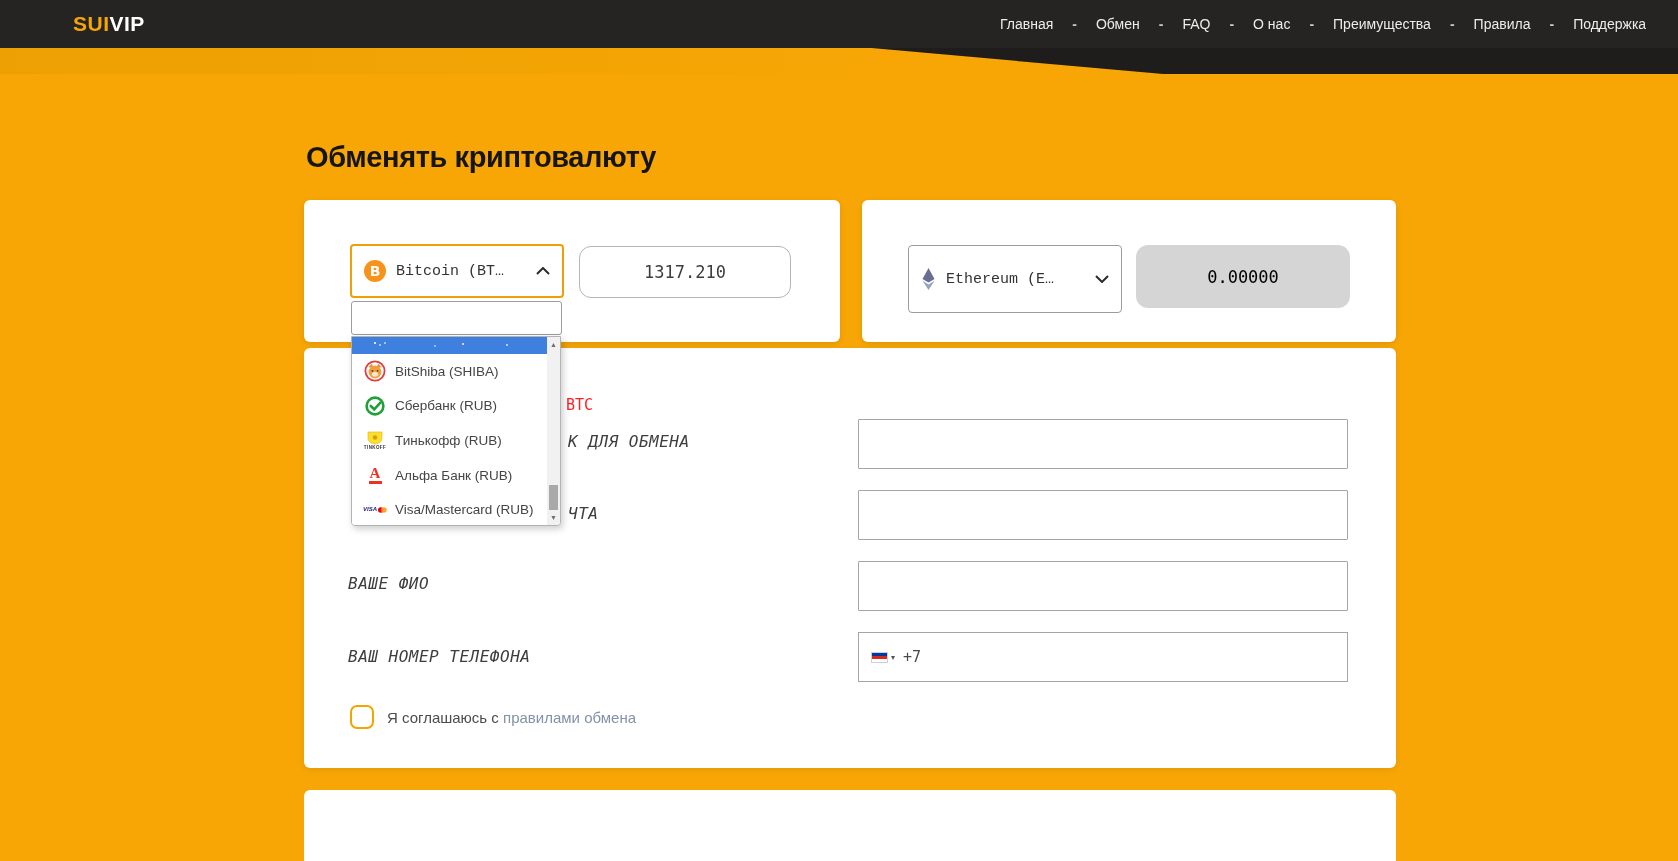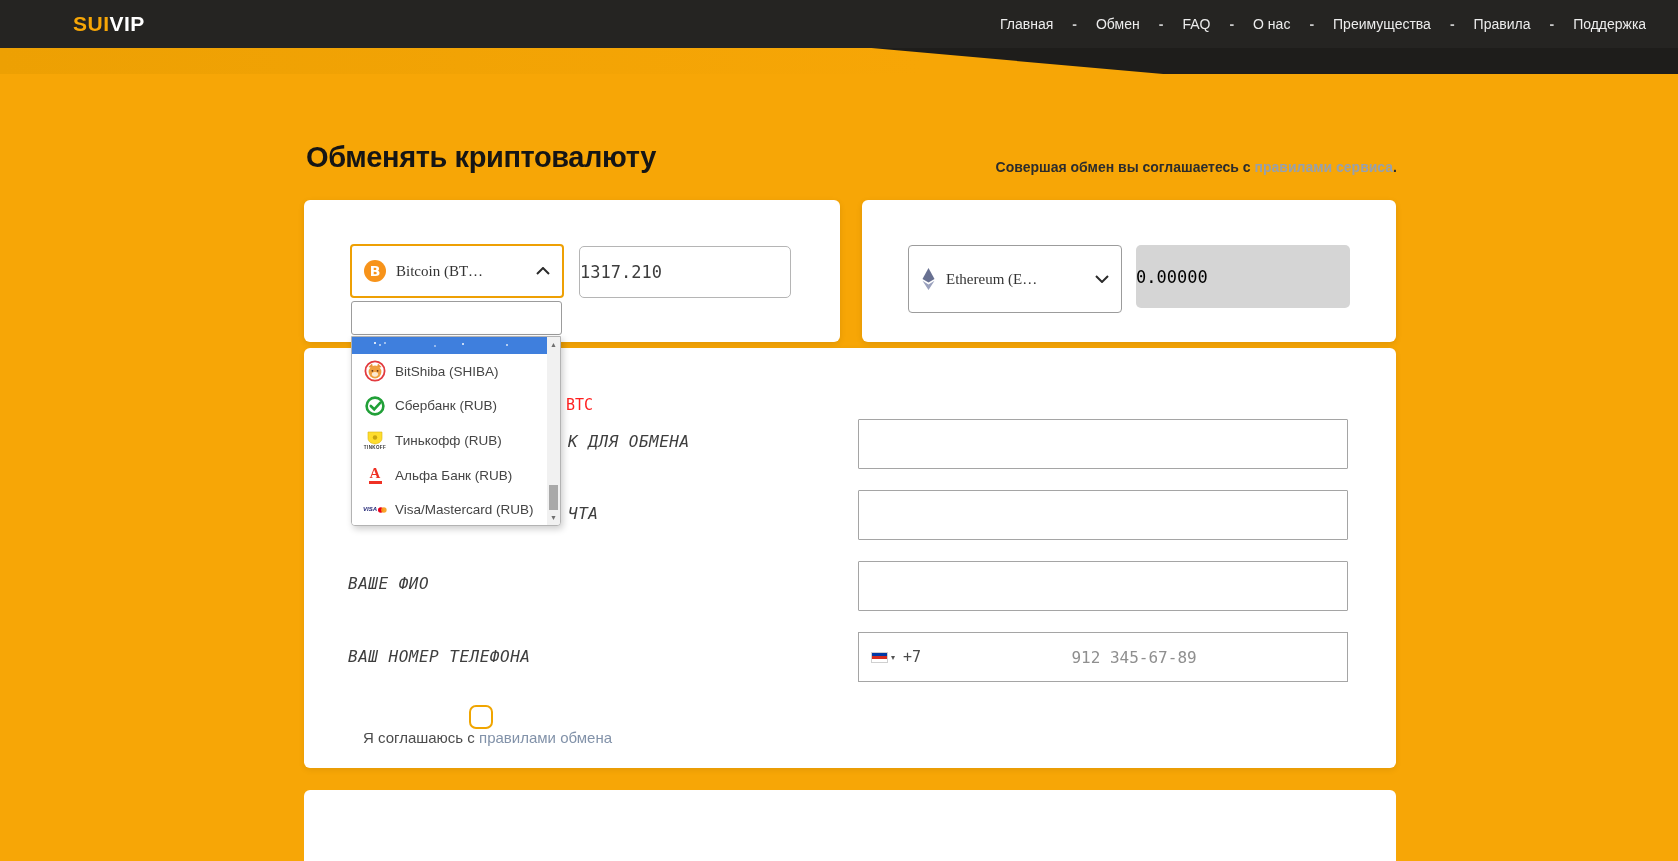--- a/index.html
+++ b/index.html
@@ -33,27 +33,27 @@
   
   .card { position:absolute; background:#ffffff; border-radius:6px;
           box-shadow:0 2px 6px rgba(0,0,0,.10); z-index:10; }
   .card-from { left:304px; top:200px; width:536px; height:142px; }
   .card-to   { left:862px; top:200px; width:534px; height:142px; }
 
   .cur-select { position:absolute; display:flex; align-items:center; background:#fff;
                 border-radius:4px; cursor:pointer; }
   .sel-from { left:46px; top:44px; width:214px; height:54px; border:2px solid #eea004; }
   .sel-to   { left:46px; top:45px; width:214px; height:68px; border:1px solid #9c9c9c; }
-  .cur-select .cur-label { margin-left:10px; font-family:Liberation Serif, serif;
+  .cur-select .cur-label { margin-left:10px; font-family:Liberation Mono, monospace;
                            font-size:15px; color:#333; white-space:nowrap; overflow:hidden;text-align:center; }
   .cur-select .chev { margin-left:auto; margin-right:12px; display:flex; }
   .cur-icon { margin-left:12px; display:flex; align-items:center; justify-content:center; flex:none; }
 
   .amt { position:absolute; font-family:"DejaVu Sans Mono", monospace; font-size:17px;
-         border-radius:5px; }
+         text-align:center; border-radius:12px; }
   .amt-from { left:275px; top:46px; width:212px; height:52px; border:1px solid #b5b5b5;
               color:#3d3d3d; background:#fff; }
   .amt-to   { left:274px; top:45px; width:214px; height:63px; border:none;
               background:#d5d5d5; color:#000000; }
 
   
   .main-panel { position:absolute; left:304px; top:348px; width:1092px; height:420px;
                 background:#fff; border-radius:6px; box-shadow:0 2px 6px rgba(0,0,0,.08); z-index:5; }
   .bottom-panel { position:absolute; left:304px; top:790px; width:1092px; height:80px;
                   background:#fff; border-radius:6px; z-index:5; }
@@ -78,21 +78,21 @@
   .flag-wrap { display:flex; align-items:center; margin-left:12px; cursor:pointer; }
   .flag-ru { width:17px; height:11px; display:block; border:1px solid #d0d0d0; }
   .flag-ru .w { height:3px; background:#fff; } .flag-ru .b { height:3px; background:#0039A6; }
   .flag-ru .r { height:3px; background:#D52B1E; }
   .flag-caret { font-size:8px; color:#555; margin-left:3px; }
   .phone-prefix { margin-left:8px; font-family:"DejaVu Sans Mono", monospace; font-size:15px; color:#4a4a4a; }
   .phone-input { flex:1; border:none; outline:none; height:100%; text-align:center;
                  font-family:"DejaVu Sans Mono", monospace; font-size:16px; color:#444; }
   input::placeholder { color:#8f8f8f; }
 
-  .chk-row { position:absolute; left:350px; top:705px; display:flex; align-items:center; z-index:6;flex-direction:column; }
+  .chk-row { position:absolute; left:350px; top:705px; display:flex; align-items:center; z-index:6; }
   .chk-box { width:24px; height:24px; border:2px solid #f0a500; border-radius:7px;
              background:#fff; cursor:pointer; flex:none; }
   .chk-text { margin-left:13px; font-size:15px; color:#4c4c4c; }
   .chk-text a { color:#8292a9; text-decoration:none; cursor:pointer; }
 
   
   .dropdown { position:absolute; left:351px; top:301px; width:213px; z-index:40; }
   .dd-search { display:block; width:211px; height:34px; border:1px solid #9c9c9c; border-radius:3px;
                background:#fff; padding:0 8px; font-size:13px; }
   .dd-list { position:relative; width:210px; height:190px; background:#fff; margin-top:1px;
@@ -148,23 +148,20 @@
       <span class="sep">-</span>
       <a>Правила</a>
       <span class="sep">-</span>
       <a>Поддержка</a>
     </nav>
   </div>
   <div class="hero-band"></div>
   <div class="hero-dark"></div>
 
   <h1 class="page-title">Обменять криптовалюту</h1>
-  <div class="agree-line">
-    <span>Совершая обмен вы соглашаетесь с </span><a>правилами сервиса</a><span>.</span>
-  </div>
 
   <div class="card card-from">
     <div class="cur-select sel-from">
       <span class="cur-icon btc-circle">B</span>
       <span class="cur-label">Bitcoin (BT…</span>
       <span class="chev">
         <svg width="14" height="8" viewBox="0 0 14 8">
             <polyline points="1,7 7,1 13,7" stroke="#2b2b2b" stroke-width="2" fill="none"></polyline>
           </svg>
       </span>
@@ -204,21 +201,20 @@
   <input class="finput in-name" value="" style="">
 
   <div class="phone-box">
     <span class="flag-wrap">
       <span class="flag-ru">
         <span class="w"></span><span class="b" style="display:block"></span><span class="r" style="display:block"></span>
       </span>
       <span class="flag-caret">▾</span>
     </span>
     <span class="phone-prefix">+7</span>
-    <input class="phone-input" placeholder="912 345-67-89" style="">
   </div>
 
   <div class="chk-row">
     <span class="chk-box"></span>
     <span class="chk-text">
       <span>Я соглашаюсь с </span><a>правилами обмена</a>
     </span>
   </div>
 
   <div class="bottom-panel"></div>

